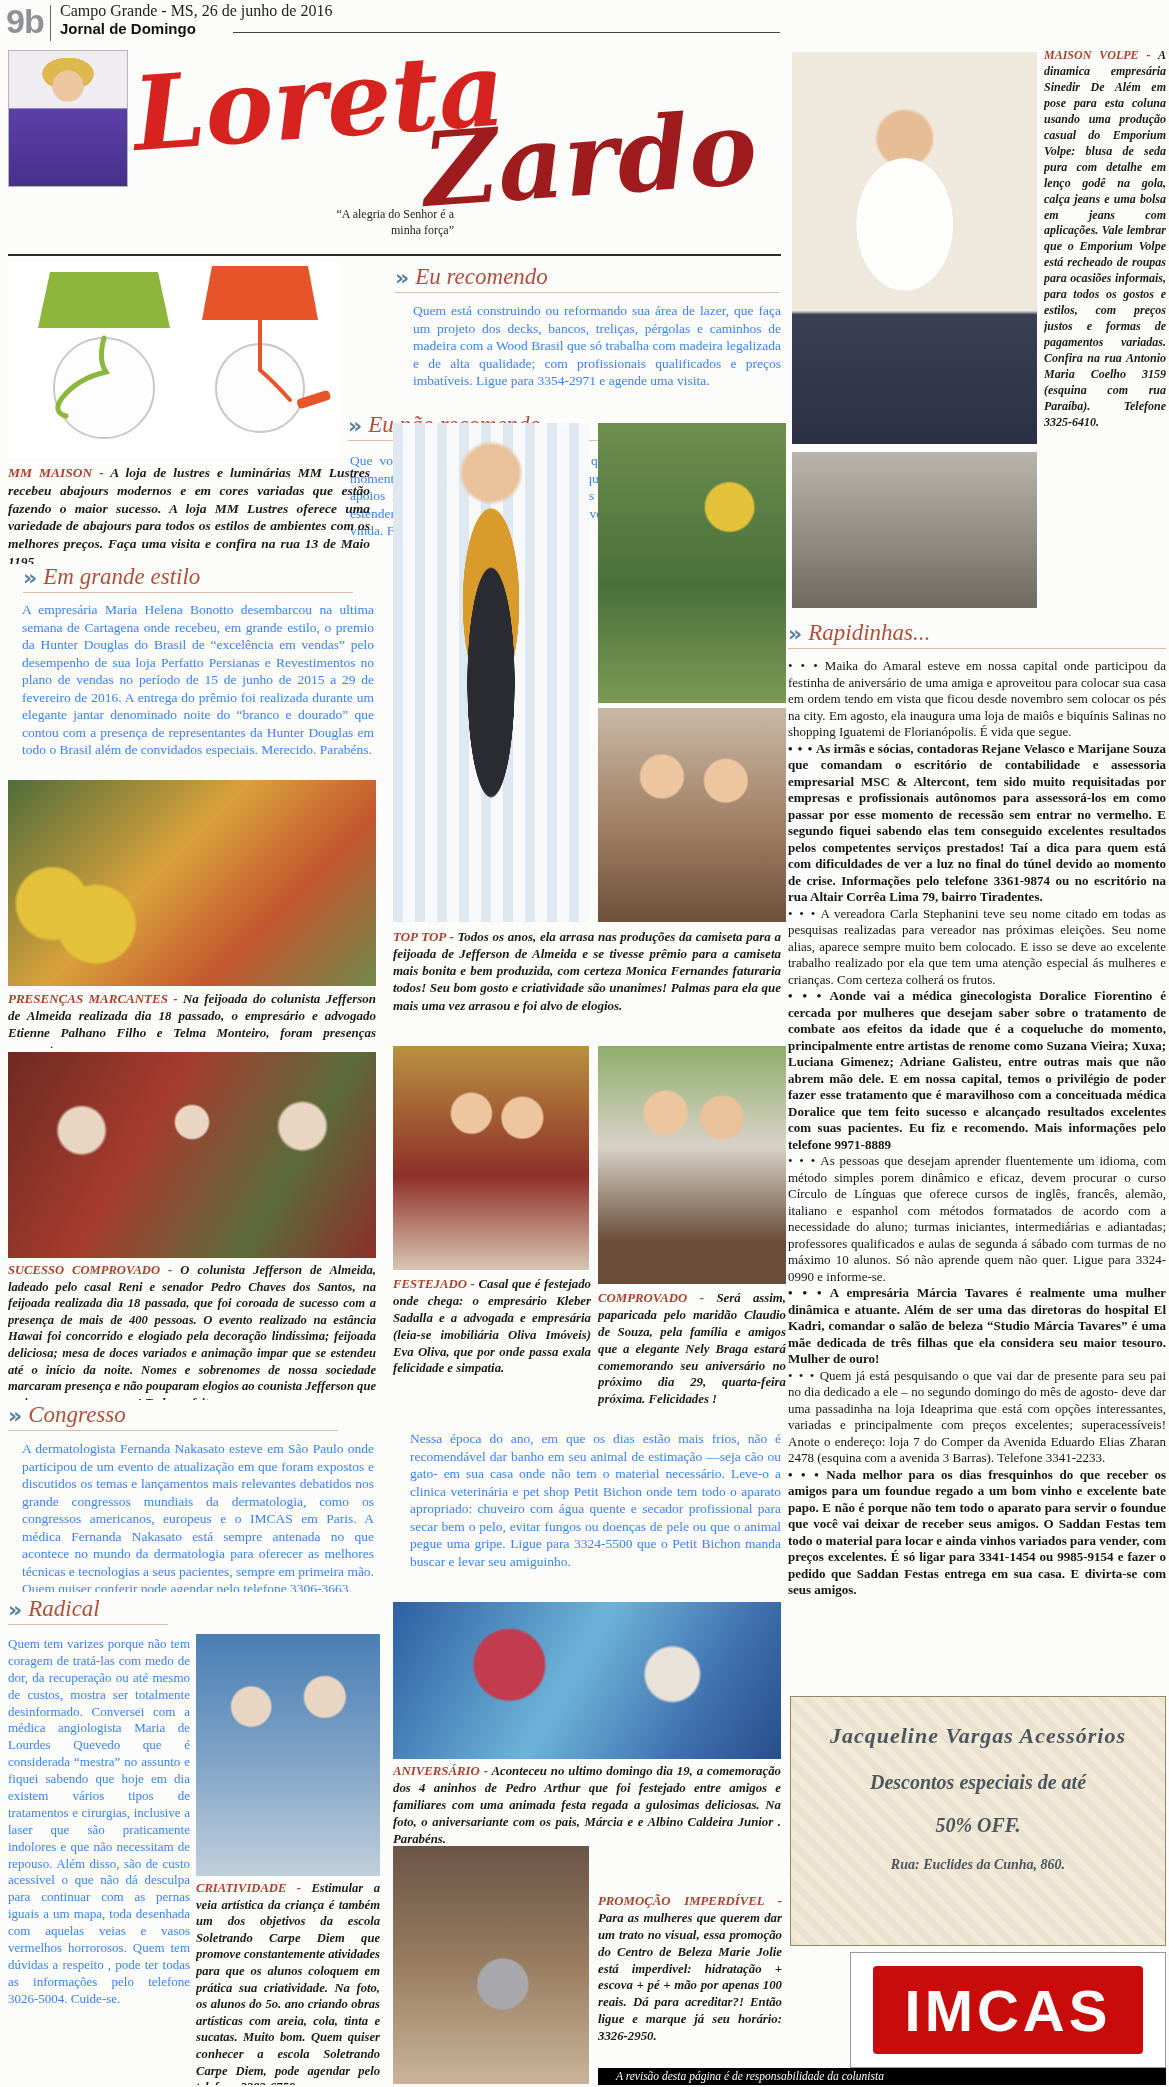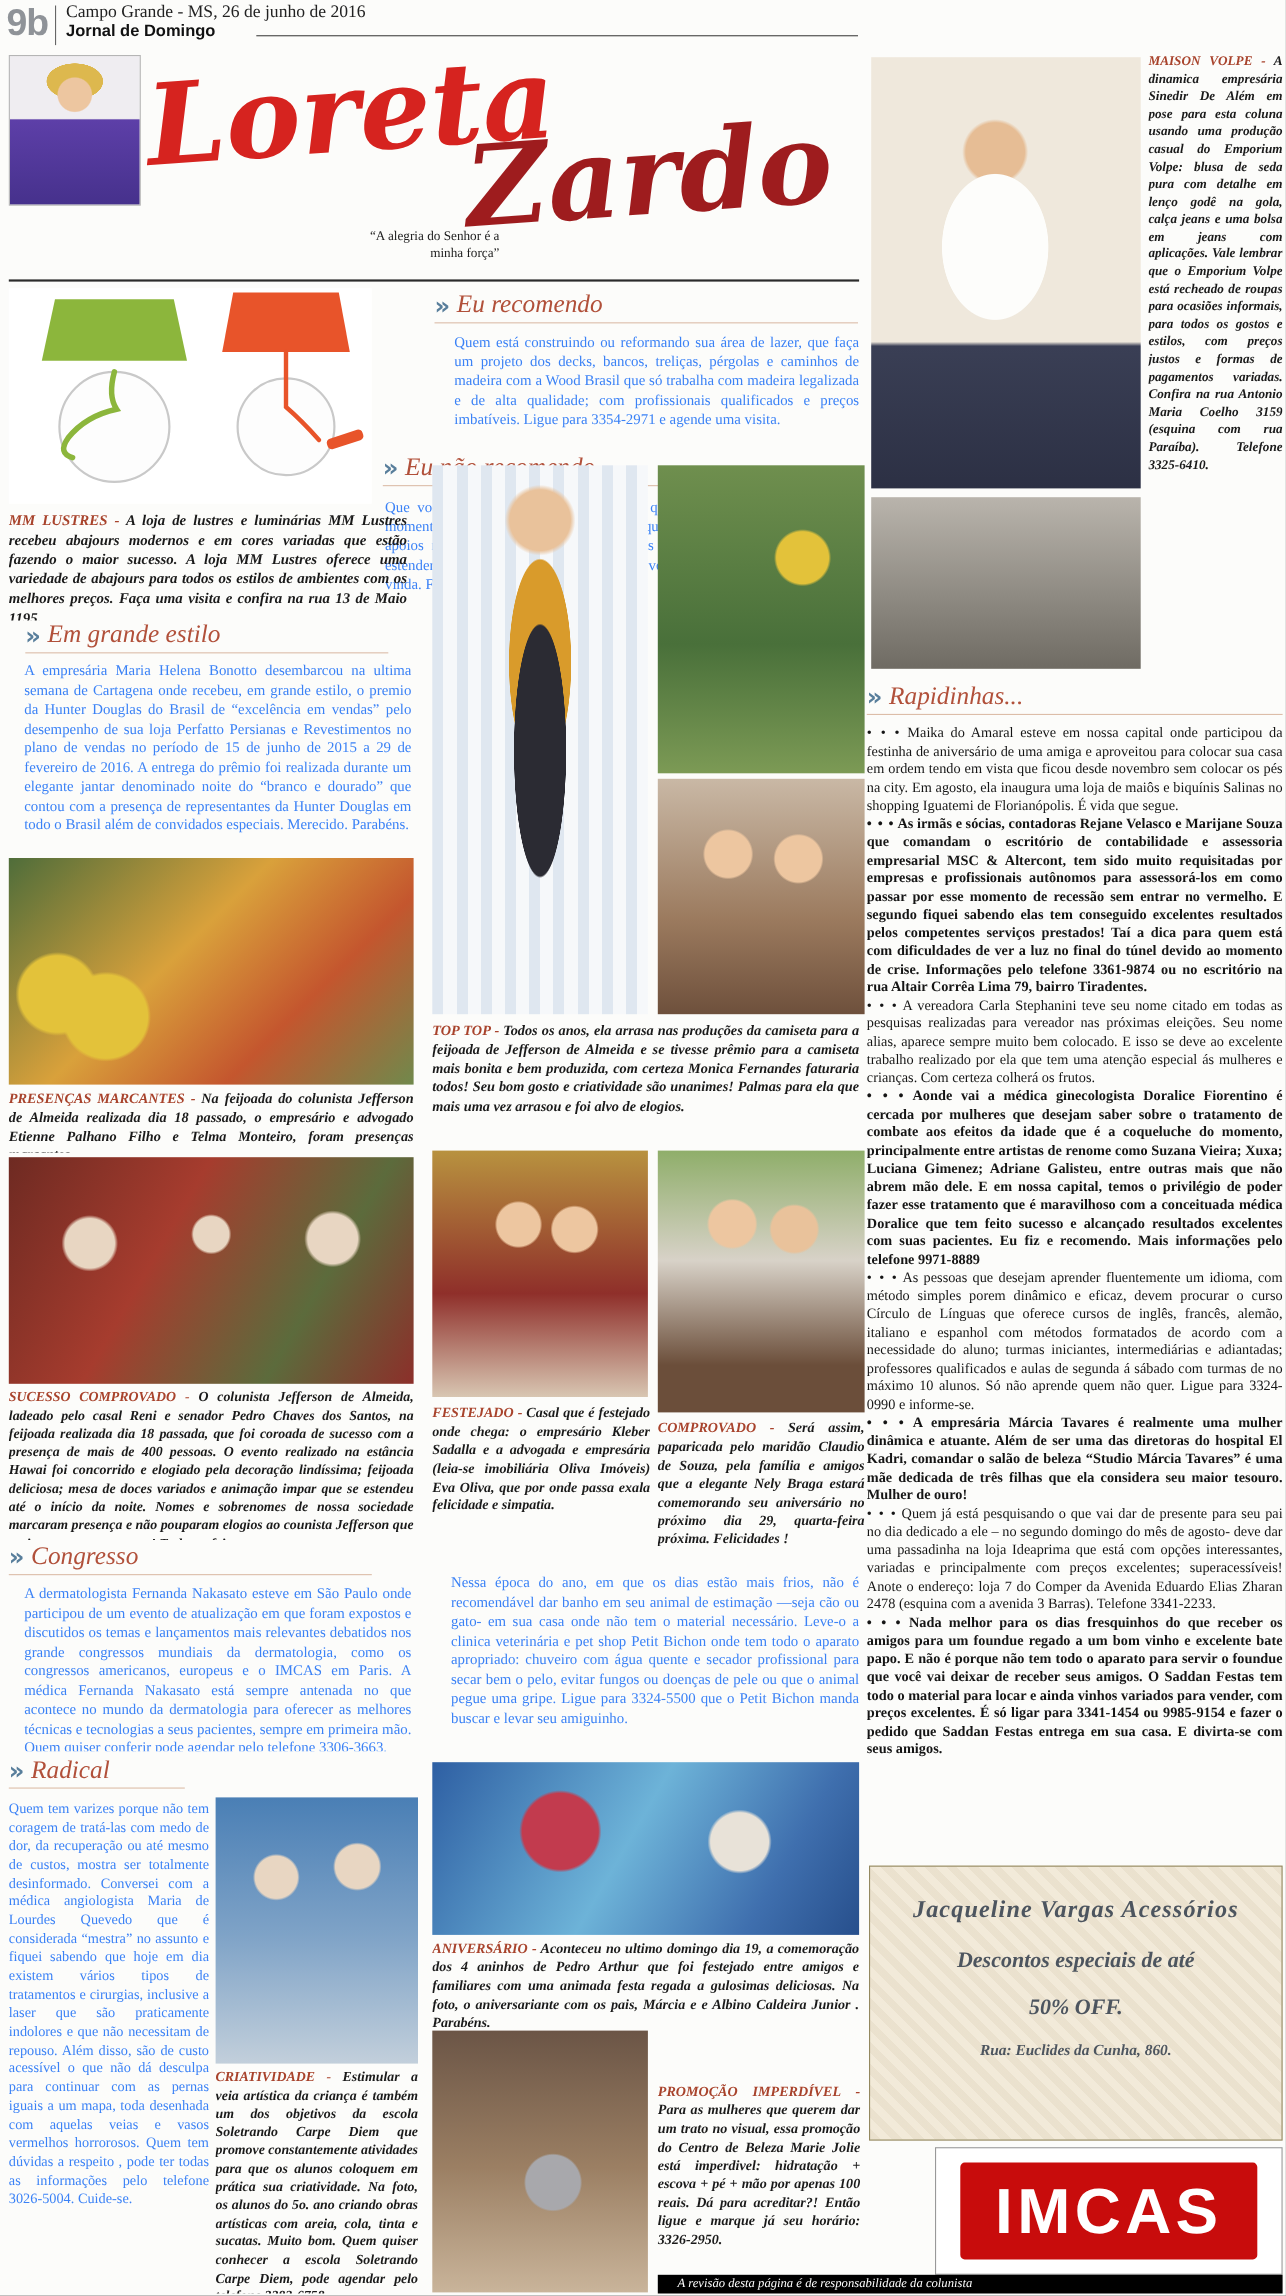--- a/index.html
+++ b/index.html
@@ -105,21 +105,21 @@
       <polygon points="42,10 150,10 162,66 30,66" fill="#8cb63c"></polygon>
       <circle cx="96" cy="126" r="50" fill="#fdfdfd" stroke="#c9c9c9" stroke-width="2"></circle>
       <path d="M96 76 q-6 22 2 34 q-28 6 -44 26 q-10 14 4 18" fill="none" stroke="#8cb63c" stroke-width="5" stroke-linecap="round"></path>
       <polygon points="204,4 300,4 310,58 194,58" fill="#e8542a"></polygon>
       <circle cx="252" cy="126" r="44" fill="#fdfdfd" stroke="#c9c9c9" stroke-width="2"></circle>
       <path d="M252 58 l0 50 q14 12 30 30" fill="none" stroke="#e8542a" stroke-width="4" stroke-linecap="round"></path>
       <rect x="288" y="138" width="34" height="10" rx="4" fill="#e8542a" transform="rotate(-18 288 138)"></rect>
     </svg>
   </div>
   <div class="cap" style="left:8px;top:464px;width:362px;height:100px;font-size:13.5px;">
-    <span class="lead">MM LUSTRES - </span><span>A loja de lustres e luminárias MM Lustres recebeu abajours modernos e em cores variadas que estão fazendo o maior sucesso. A loja MM Lustres oferece uma variedade de abajours para todos os estilos de ambientes com os melhores preços. Faça uma visita e confira na rua 13 de Maio 1195.</span>
+    <span class="lead">MM MAISON - </span><span>A loja de lustres e luminárias MM Lustres recebeu abajours modernos e em cores variadas que estão fazendo o maior sucesso. A loja MM Lustres oferece uma variedade de abajours para todos os estilos de ambientes com os melhores preços. Faça uma visita e confira na rua 13 de Maio 1195.</span>
   </div>
 
   <div class="sec-head" style="left:8px;top:564px;width:330px;margin-left:15px;">
     <span class="chev">»</span><span class="t">Em grande estilo</span>
   </div>
   <div class="para" style="left:22px;top:601px;width:352px;height:160px;">A empresária Maria Helena Bonotto desembarcou na ultima semana de Cartagena onde recebeu, em grande estilo, o premio da Hunter Douglas do Brasil de “excelência em vendas” pelo desempenho de sua loja Perfatto Persianas e Revestimentos no plano de vendas no período de 15 de junho de 2015 a 29 de fevereiro de 2016. A entrega do prêmio foi realizada durante um elegante jantar denominado noite do “branco e dourado” que contou com a presença de representantes da Hunter Douglas em todo o Brasil além de convidados especiais. Merecido. Parabéns.</div>
 
   <div class="photo" style="left:8px;top:780px;width:368px;height:206px;
               background:
                 radial-gradient(circle at 24% 70%, #e3c23a 0 12%, rgba(0,0,0,0) 13%),

